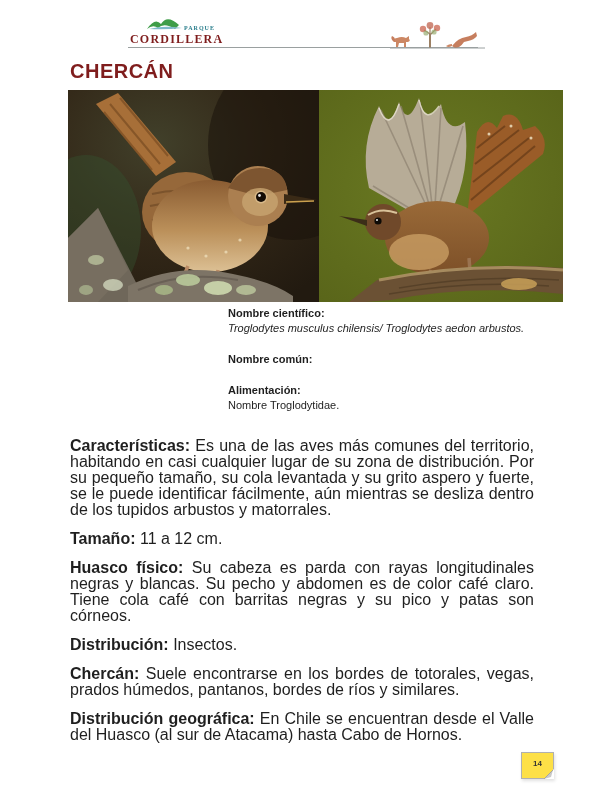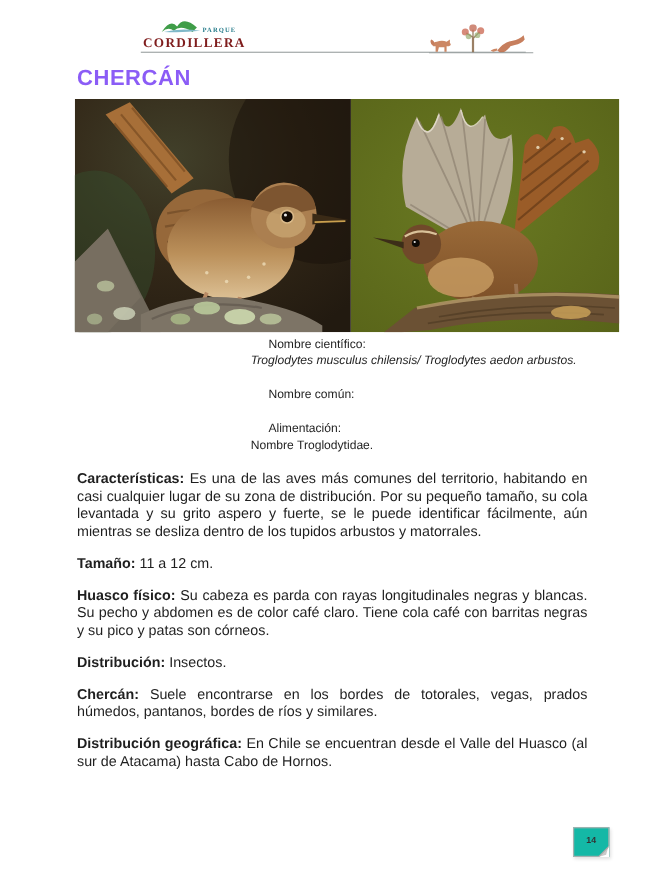--- a/index.html
+++ b/index.html
@@ -18,29 +18,29 @@
   .header-decor{position:absolute; left:390px; top:22px;}
   
   .title{position:absolute; left:70px; top:60px; margin:0; font-size:20px; font-weight:bold;
     letter-spacing:0.5px;}
   
   .photos{position:absolute; left:68px; top:90px; display:flex;}
   .photos svg{display:block;}
   
   .info-block{position:absolute; left:228px; top:306px; width:345px; font-size:11px; line-height:15px;}
   .info-row{margin-bottom:16px;}
-  .info-label{font-weight:normal;margin-left:16px;}
+  .info-label{font-weight:bold;}
   .italic{font-style:italic;}
   
-  .sections{position:absolute; left:70px; top:427px; width:464px; font-size:13px; line-height:16px;}
+  .sections{position:absolute; left:70px; top:438px; width:464px; font-size:16px; line-height:16px;}
   .sections p{margin:0 0 13px 0; text-align:justify;}
   .lbl{font-weight:bold;}
   
   .pagenum{position:absolute; left:521px; top:752px; width:31px; height:25px;
-    border:1px solid #b0b0b0; background:#14b8a6; box-shadow:1px 2px 3px rgba(0,0,0,0.12);}
+    border:1px solid #b0b0b0; background:#fde047; box-shadow:1px 2px 3px rgba(0,0,0,0.12);}
   .pagenum .num{position:absolute; left:0; top:6px; width:100%; text-align:center;
     font-size:8px; font-weight:bold; color:#333;}
   .pagenum svg{position:absolute; right:-1px; bottom:-1px;}
 </style>
 </head>
 <body>
 
 <div class="page">
 
   <div>
@@ -71,21 +71,21 @@
       </g>
 
       <g opacity="0.8">
         <path d="M62,24 Q68,16 76,15 Q82,14 86,10 L87,14 Q84,18 78,19 L74,20 Q70,26 65,26 Z" fill="#b95f36"></path>
         <path d="M62,24 Q58,26 56,24 Q59,22 62,22 Z" fill="#c06a3e"></path>
       </g>
       <line x1="0" y1="26" x2="95" y2="26" stroke="#9aa0a0" stroke-width="1"></line>
     </svg>
   </div>
 
-  <h1 class="title" style="color:#8b5cf6;">CHERCÁN</h1>
+  <h1 class="title" style="color:#7f1d1d;">CHERCÁN</h1>
 
   <div class="photos">
 
     <svg width="251" height="212" viewBox="0 0 251 212">
       <defs>
         <radialGradient id="lbg" cx="35%" cy="25%" r="90%">
           <stop offset="0" stop-color="#41402a"></stop>
           <stop offset="0.5" stop-color="#332818"></stop>
           <stop offset="1" stop-color="#221a10"></stop>
         </radialGradient>

